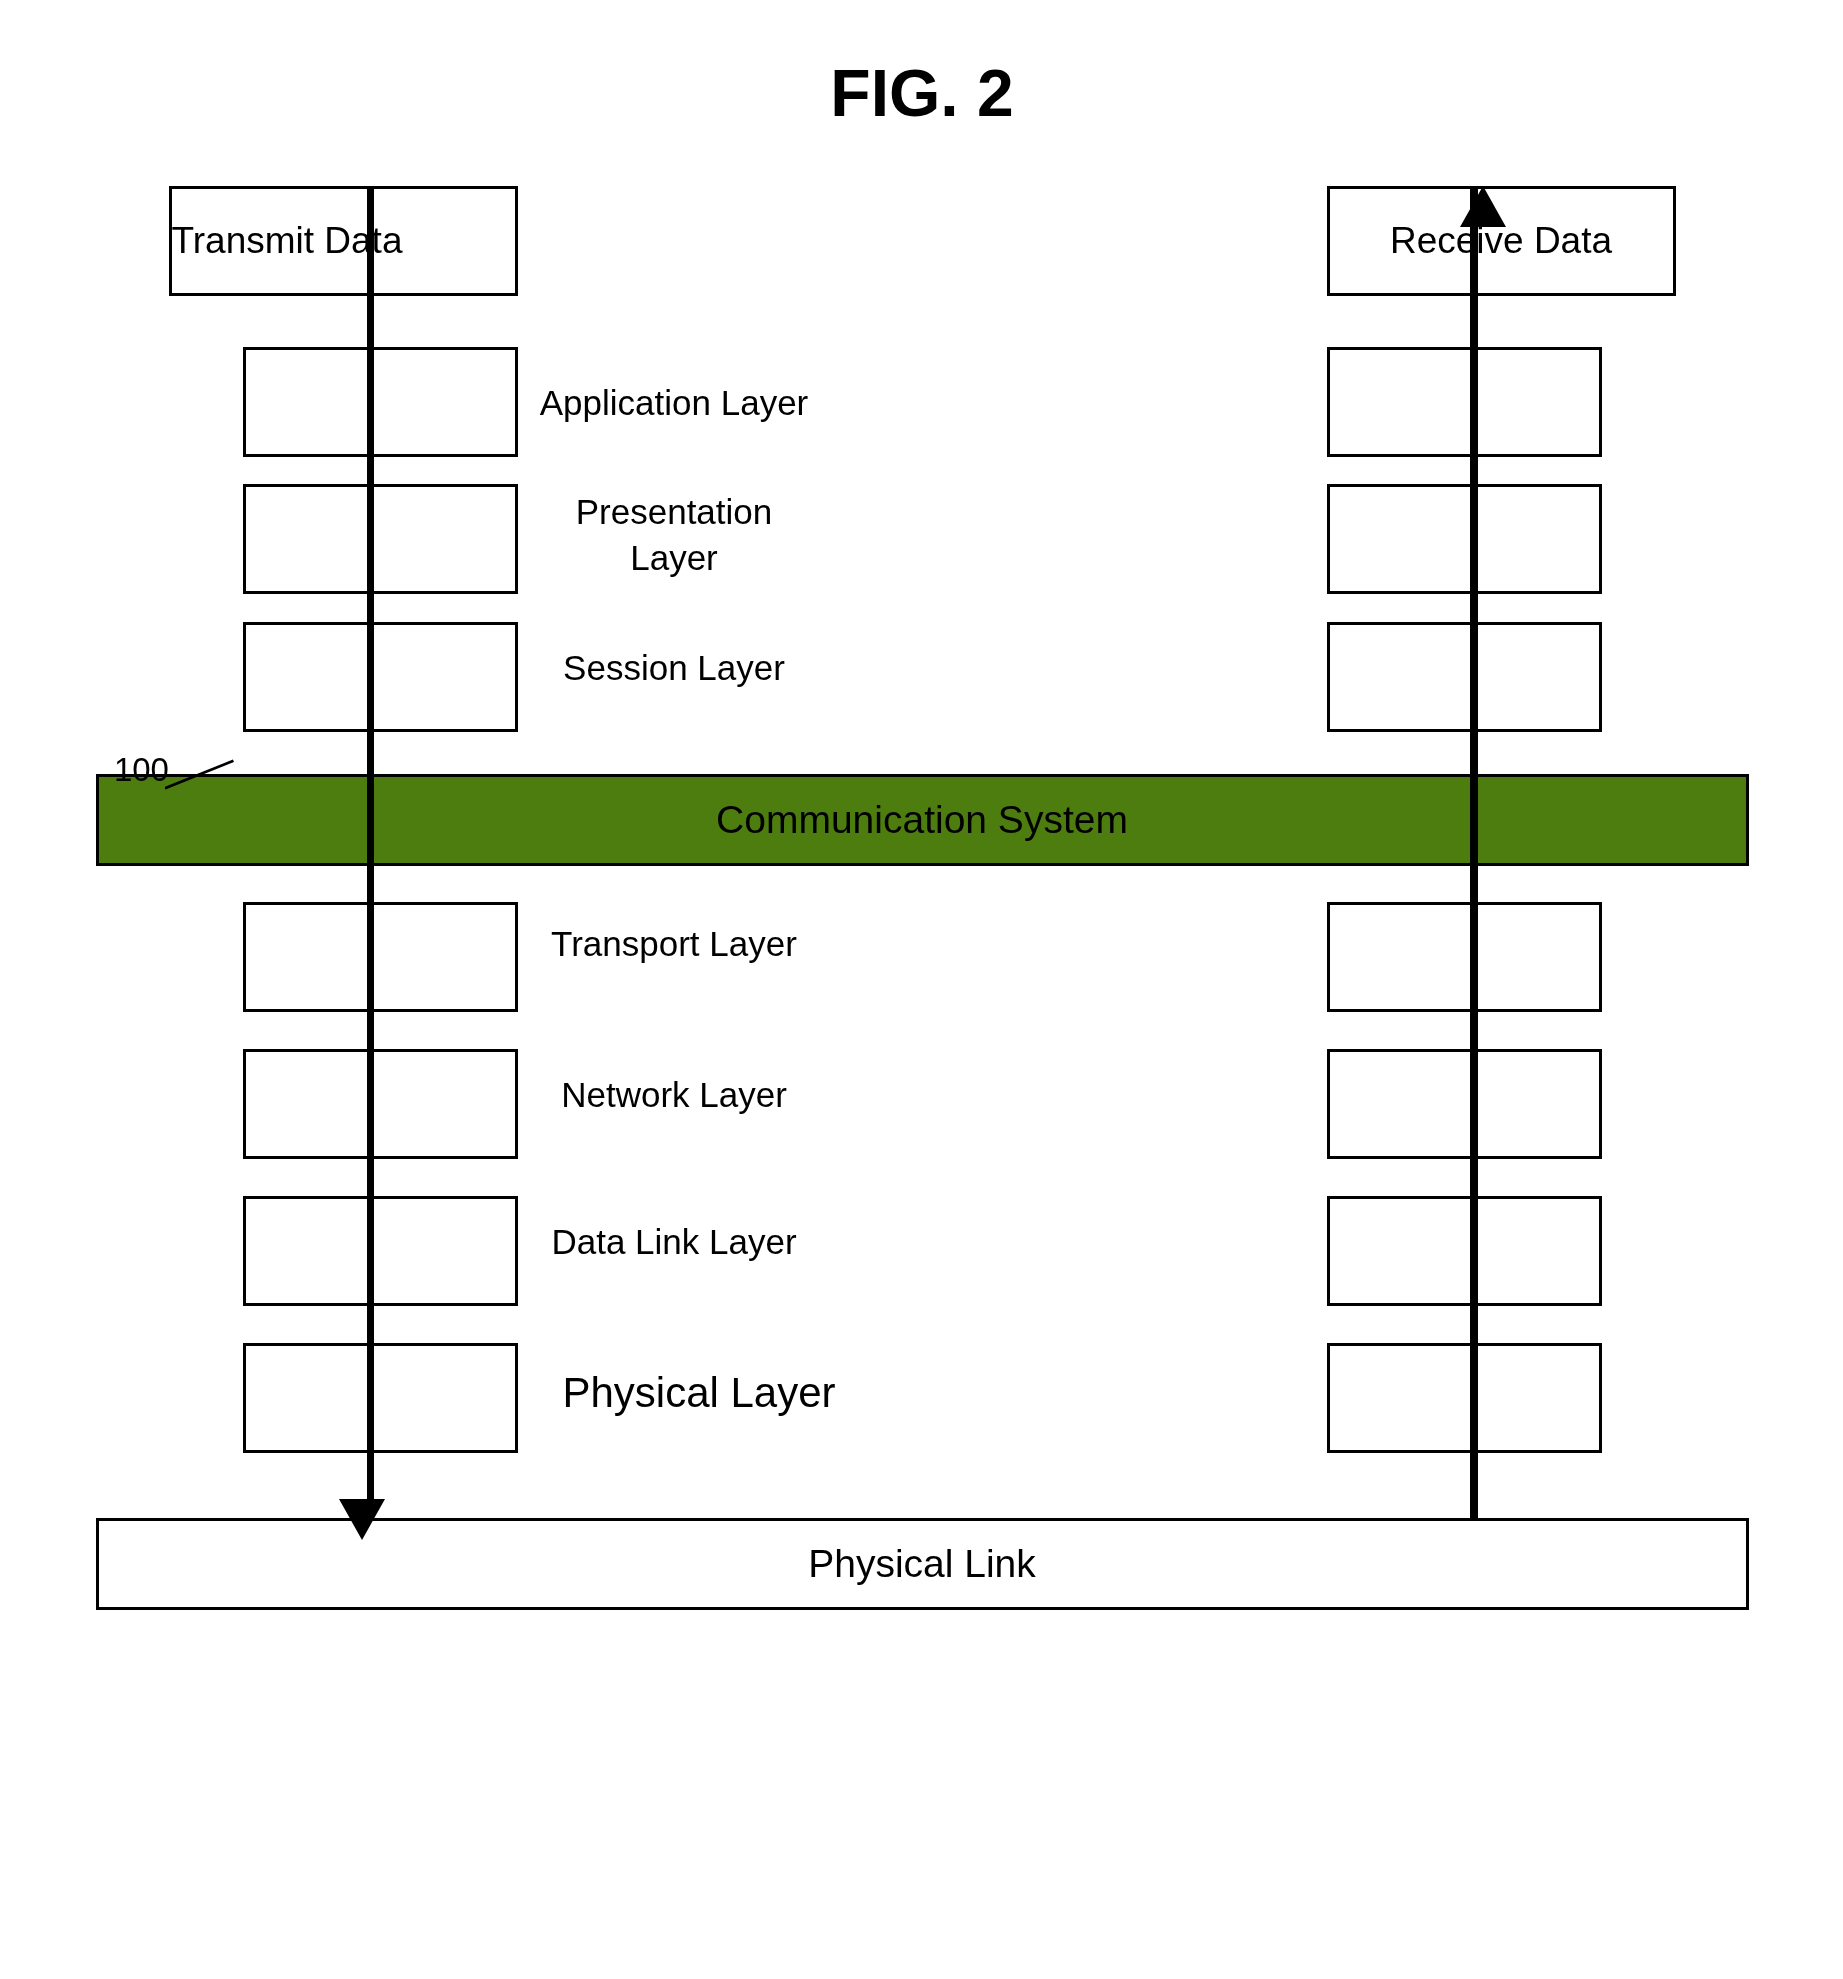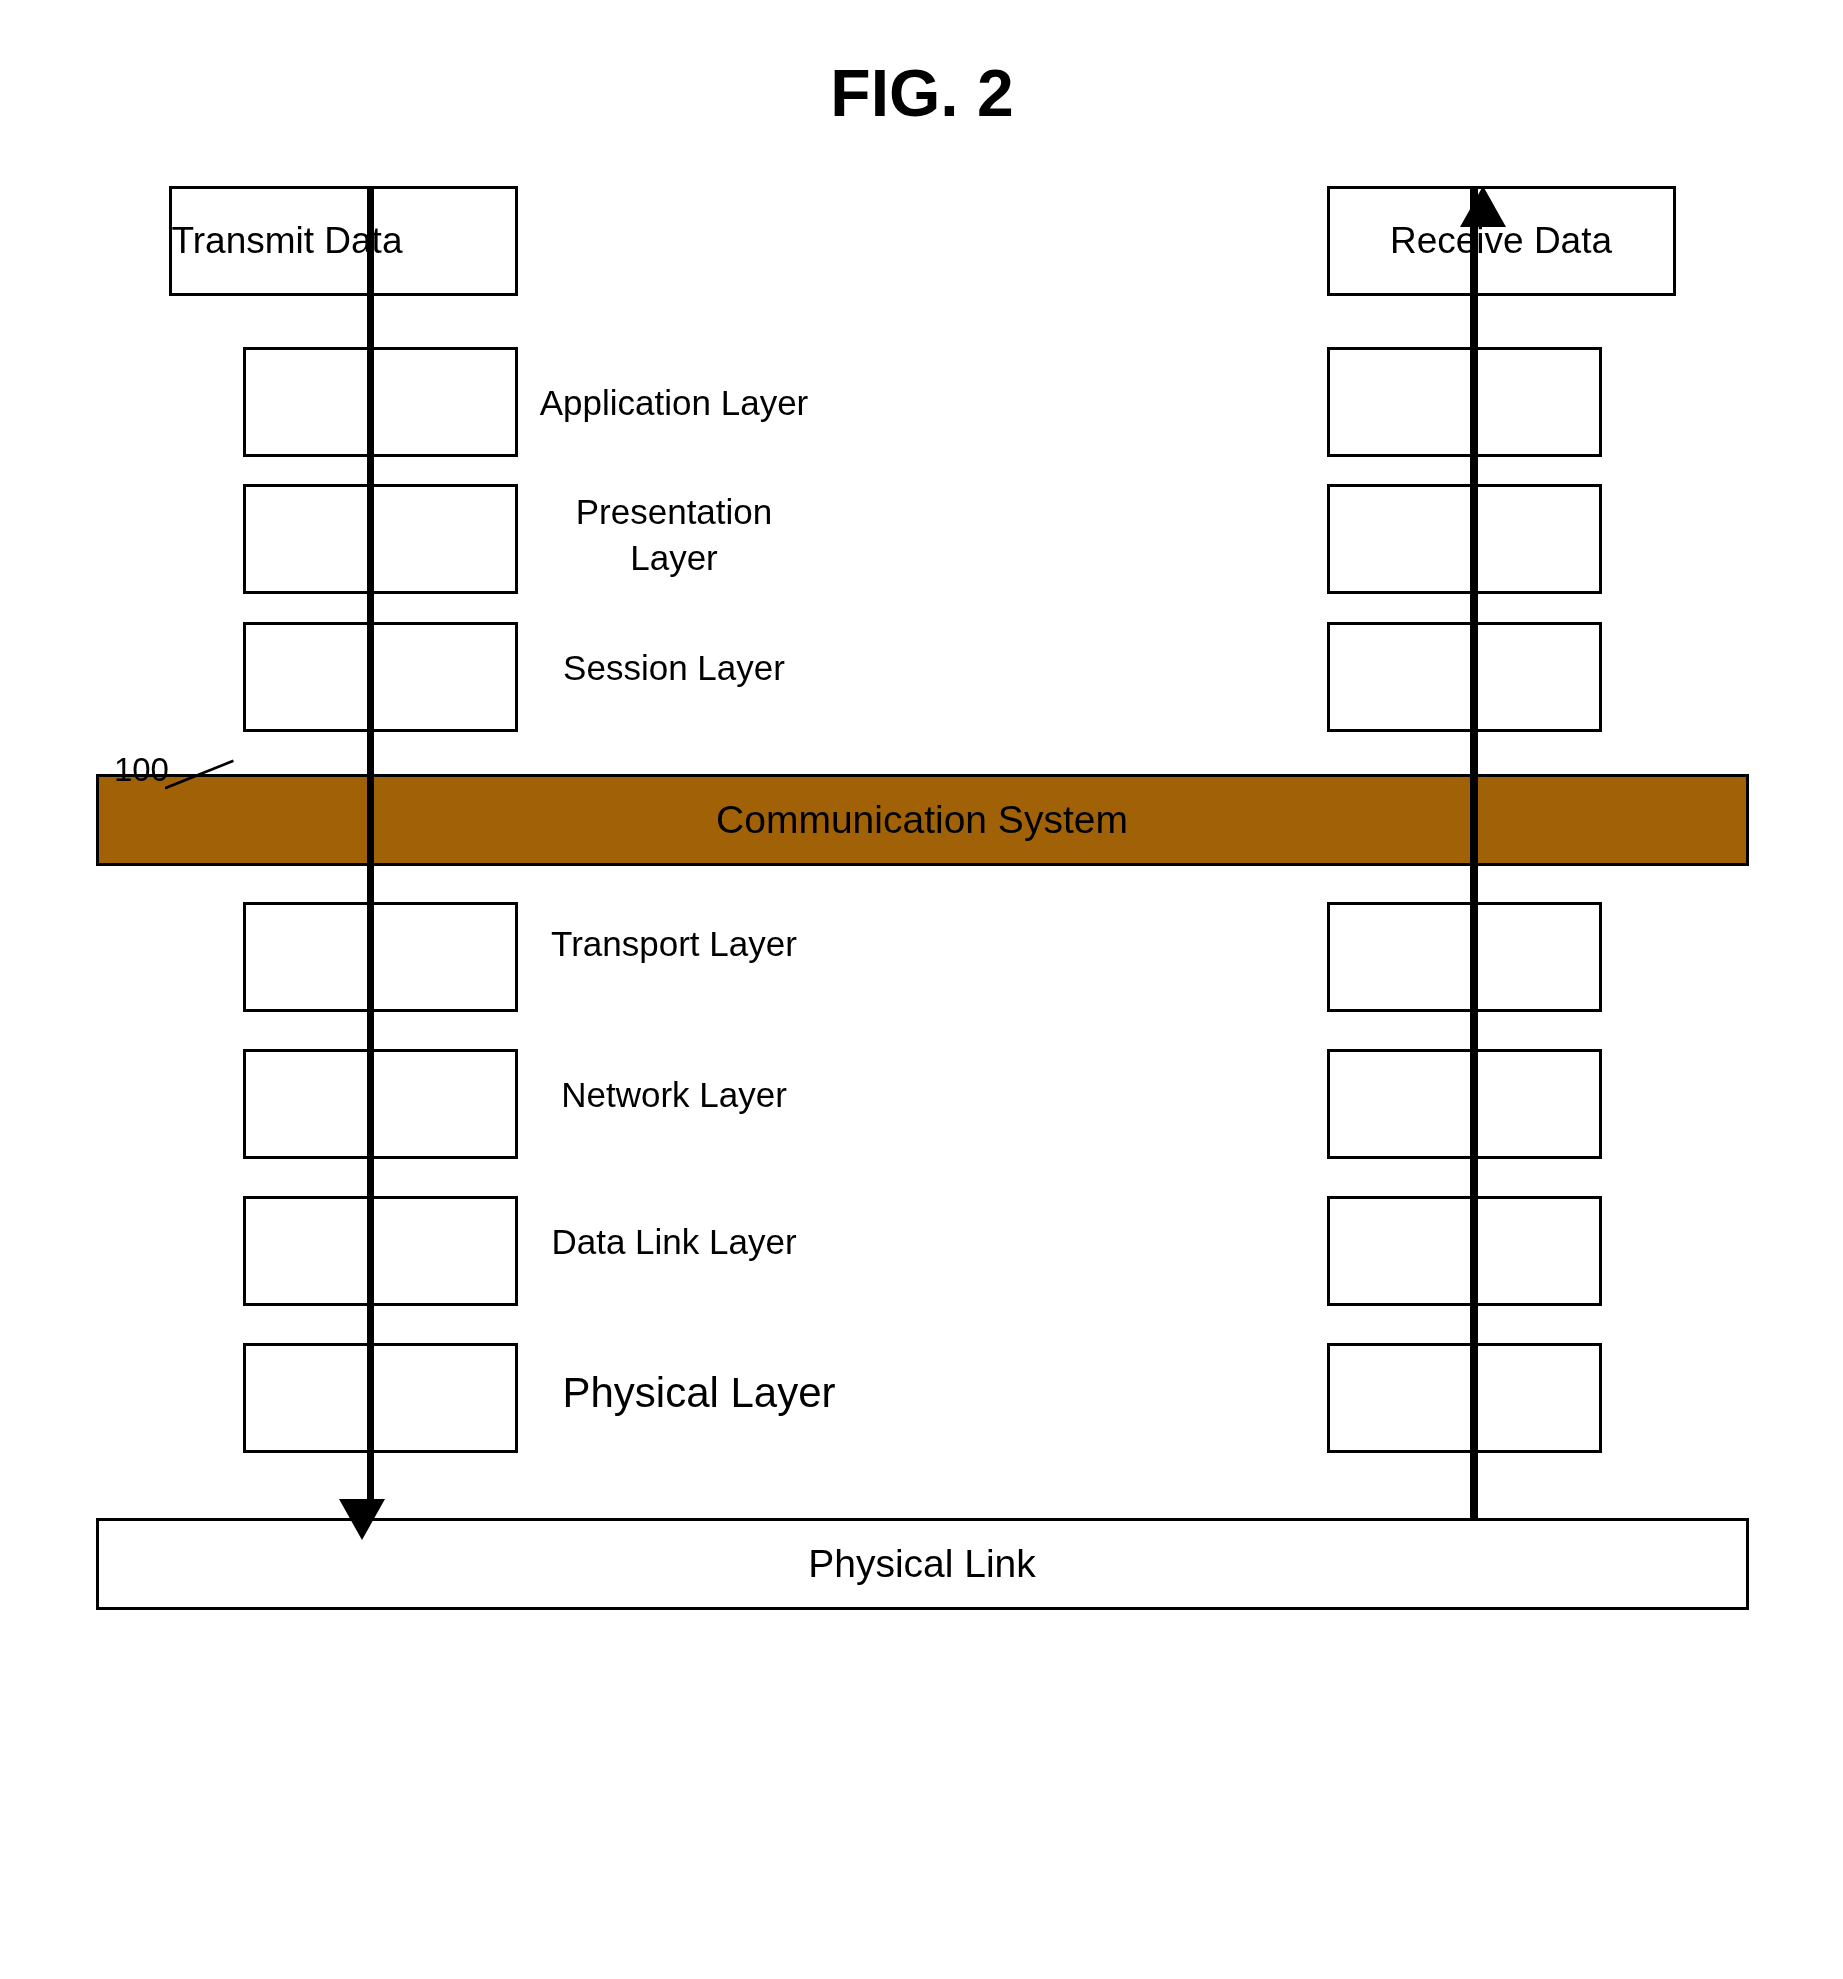--- a/index.html
+++ b/index.html
@@ -149,21 +149,21 @@
     }
 
     
     .comm-system-bar {
       position: absolute;
       left: 0px;
       top: 588px;
       width: 1653px;
       height: 92px;
       border: 3.7px solid #000;
-      background: #a16207;
+      background: #4d7c0f;
       display: flex;
       align-items: center;
       justify-content: center;
     }
     .comm-system-label {
       font-size: 39px;
       font-weight: normal;
     }
 
     

